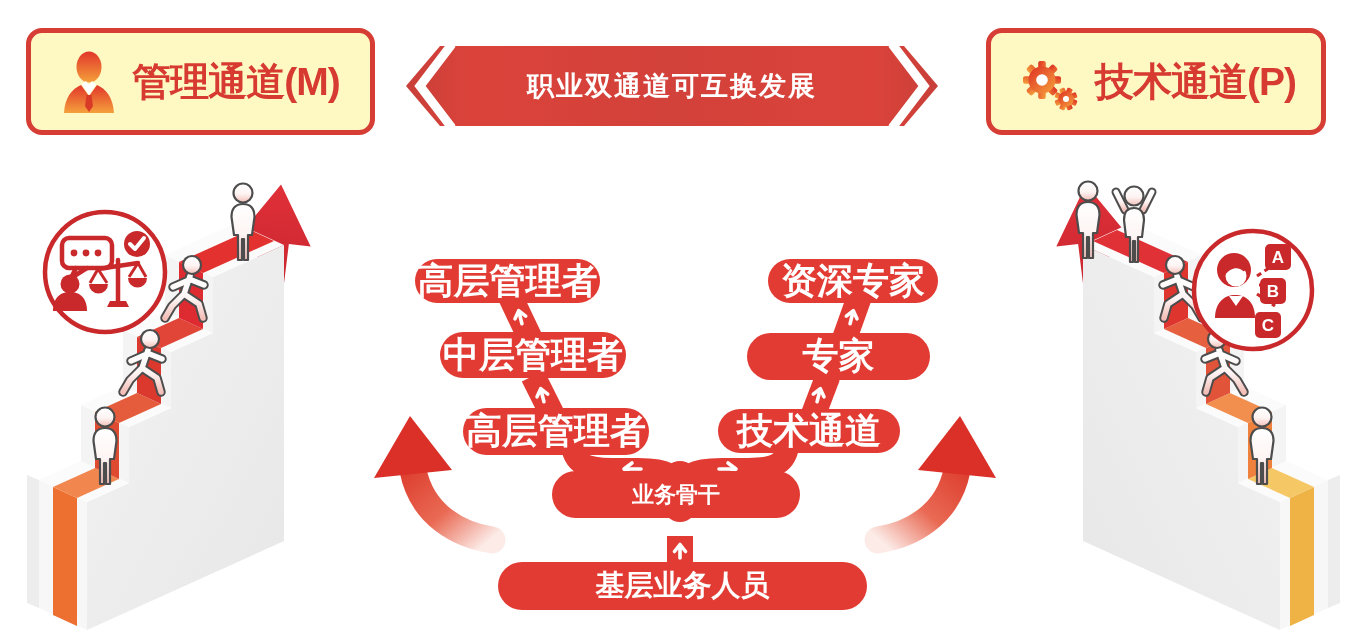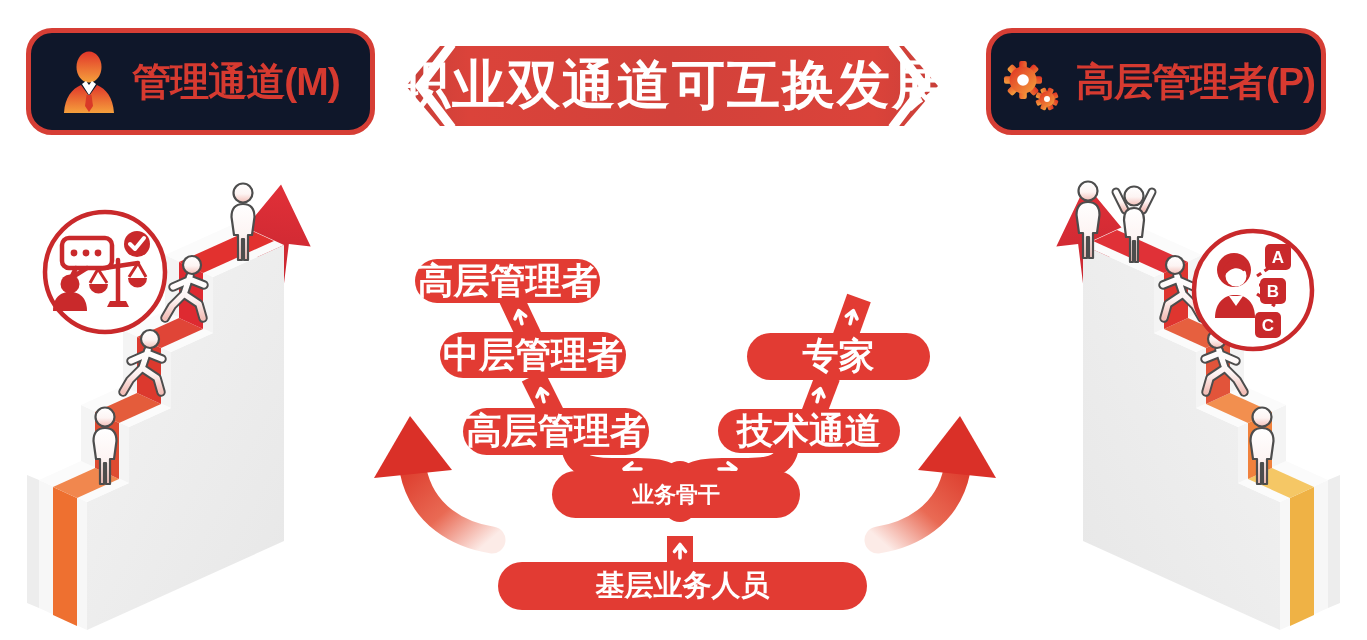--- a/index.html
+++ b/index.html
@@ -1,28 +1,28 @@
 <!DOCTYPE html>
 <html><head>
 <meta charset="utf-8">
 <style>
   html,body{margin:0;padding:0;background:#fff;}
   .stage{position:relative;width:1367px;height:640px;background:#fff;overflow:hidden;
          font-family:"Liberation Sans","DejaVu Sans",sans-serif;}
   
   .badge{position:absolute;display:flex;align-items:center;justify-content:center;gap:15px;
-         border:5px solid #D63E35;border-radius:26px;background:#0f172a;box-sizing:border-box;}
+         border:5px solid #D63E35;border-radius:16px;background:#fef9c3;box-sizing:border-box;}
   .badge-left{left:26px;top:28px;width:349px;height:107px;}
   .badge-right{left:986px;top:28px;width:340px;height:107px;}
   .badge-label{font-size:39px;font-weight:700;color:#D63A30;white-space:nowrap;letter-spacing:-1px;}
   
   .banner{position:absolute;left:402px;top:44px;width:540px;height:84px;}
   .banner svg{position:absolute;left:0;top:0;}
   .banner-text{position:absolute;left:0;top:0;width:100%;height:100%;display:flex;align-items:center;
-         justify-content:center;color:#fff;font-size:53px;font-weight:700;letter-spacing:2px;white-space:nowrap;}
+         justify-content:center;color:#fff;font-size:27px;font-weight:700;letter-spacing:2px;white-space:nowrap;}
   
   .pill{position:absolute;background:#E23B33;border-radius:999px;color:#fff;font-weight:700;
         display:flex;align-items:center;justify-content:center;font-size:36px;white-space:nowrap;}
   .p1{left:415px;top:259px;width:185px;height:44px;}
   .p2{left:440px;top:332px;width:186px;height:46px;}
   .p3{left:463px;top:408px;width:186px;height:47px;}
   .p4{left:768px;top:259px;width:170px;height:44px;}
   .p5{left:747px;top:333px;width:183px;height:47px;}
   .p6{left:718px;top:409px;width:182px;height:44px;}
   .p7{left:552px;top:471px;width:248px;height:47px;font-size:22px;}
@@ -148,21 +148,21 @@
           <rect x="-2.9" y="-11.5" width="5.8" height="23" rx="1.5" transform="rotate(22.5)"></rect>
           <rect x="-2.9" y="-11.5" width="5.8" height="23" rx="1.5" transform="rotate(67.5)"></rect>
           <rect x="-2.9" y="-11.5" width="5.8" height="23" rx="1.5" transform="rotate(112.5)"></rect>
           <rect x="-2.9" y="-11.5" width="5.8" height="23" rx="1.5" transform="rotate(157.5)"></rect>
           <circle r="7.6"></circle>
         </g>
       </g>
       <circle cx="26" cy="28" r="5.8" fill="#fff"></circle>
       <circle cx="50" cy="47" r="3" fill="#fff"></circle>
     </svg>
-    <span class="badge-label">高层管理者(P)</span>
+    <span class="badge-label">技术通道(P)</span>
   </div>
 
   <svg class="abs stairs stairs-left" style="left:25px;top:180px" width="320" height="460" viewBox="0 0 320 460">
     <use href="#staircase"></use>
     <use href="#fig-stand" transform="translate(60,226)"></use>
     <use href="#fig-run" transform="translate(92,148)"></use>
     <use href="#fig-run" transform="translate(134,74)"></use>
     <use href="#fig-stand" transform="translate(198,2)"></use>
   </svg>
 
@@ -272,18 +272,19 @@
     </g>
     <g stroke="#fff" stroke-width="3.6" fill="none" stroke-linecap="round" stroke-linejoin="round">
       <path d="M281,219 L265,219 M272,213 L264,219 L272,225"></path>
       <path d="M359,219 L375,219 M368,213 L376,219 L368,225"></path>
     </g>
   </svg>
 
   <div class="pill p1">高层管理者</div>
   <div class="pill p2">中层管理者</div>
   <div class="pill p3">高层管理者</div>
+  <div class="pill p4">资深专家</div>
   <div class="pill p5">专家</div>
   <div class="pill p6">技术通道</div>
   <div class="pill p7">业务骨干</div>
   <div class="pill p8">基层业务人员</div>
 
 </div>
 
 </body></html>

